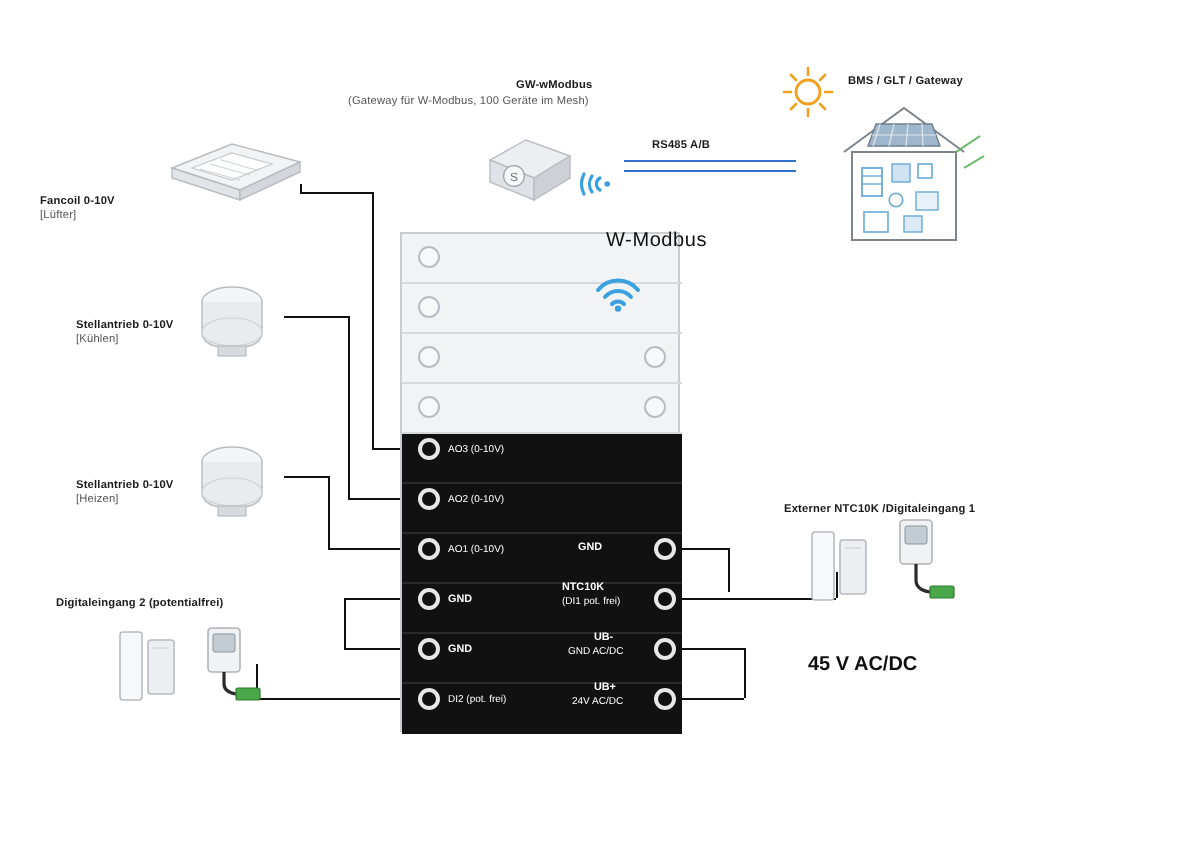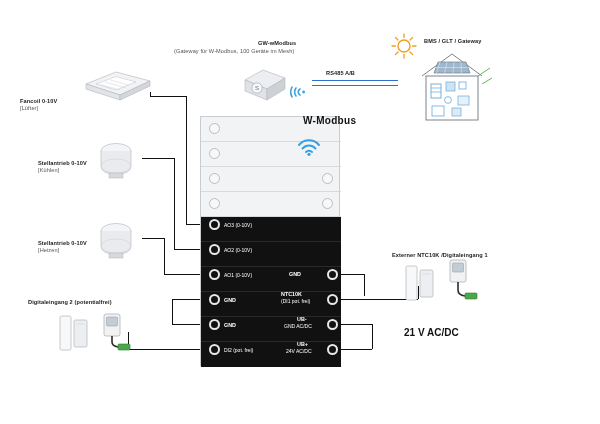--- a/index.html
+++ b/index.html
@@ -78,21 +78,21 @@
     position: absolute;
     font-size: 5px;
     color: #fff;
     white-space: nowrap;
     line-height: 1.25;
   }
   .tlab.b { font-weight: bold; font-size: 5.4px; }
   .wm-title {
     position: absolute;
     font-size: 10px;
-    font-weight: bold;
+    font-weight: normal;
     color: #111;
     letter-spacing: 0.3px;
   }
   
   .dev { position: absolute; }
   svg { display: block; overflow: visible; }
 </style>
 </head>
 <body>
 
@@ -196,21 +196,21 @@
     <svg width="26" height="20" viewBox="0 0 26 20">
       <g fill="none" stroke="#3aa0e0" stroke-width="2" stroke-linecap="round">
         <path d="M3 9 A13 13 0 0 1 23 9"></path>
         <path d="M6.5 12.5 A8.5 8.5 0 0 1 19.5 12.5"></path>
         <path d="M10 16 A4.2 4.2 0 0 1 16 16"></path>
       </g>
       <circle cx="13" cy="18.3" r="1.6" fill="#3aa0e0"></circle>
     </svg>
   </div>
 
-  <div style="position:absolute;left:404px;top:327px;font-size:10px;font-weight:bold;color:#111;">21 V AC/DC</div>
+  <div style="position:absolute;left:404px;top:327px;font-size:10px;font-weight:bold;color:#111;">45 V AC/DC</div>
 
   <div class="dev" style="left:243px;top:66px;">
     <svg width="44" height="40" viewBox="0 0 44 40">
       <polygon points="2,14 20,4 42,12 24,23" fill="#eceef1" stroke="#b9bcc1" stroke-width="0.7"></polygon>
       <polygon points="2,14 24,23 24,34 2,25" fill="#dfe2e6" stroke="#b9bcc1" stroke-width="0.7"></polygon>
       <polygon points="24,23 42,12 42,23 24,34" fill="#cdd1d6" stroke="#b9bcc1" stroke-width="0.7"></polygon>
       <circle cx="14" cy="22" r="5.2" fill="#f7f8f9" stroke="#9aa0a6" stroke-width="0.6"></circle>
       <text x="14" y="24.4" font-family="Liberation Sans, sans-serif" font-size="6" fill="#6d7479" text-anchor="middle">S</text>
     </svg>
   </div>

